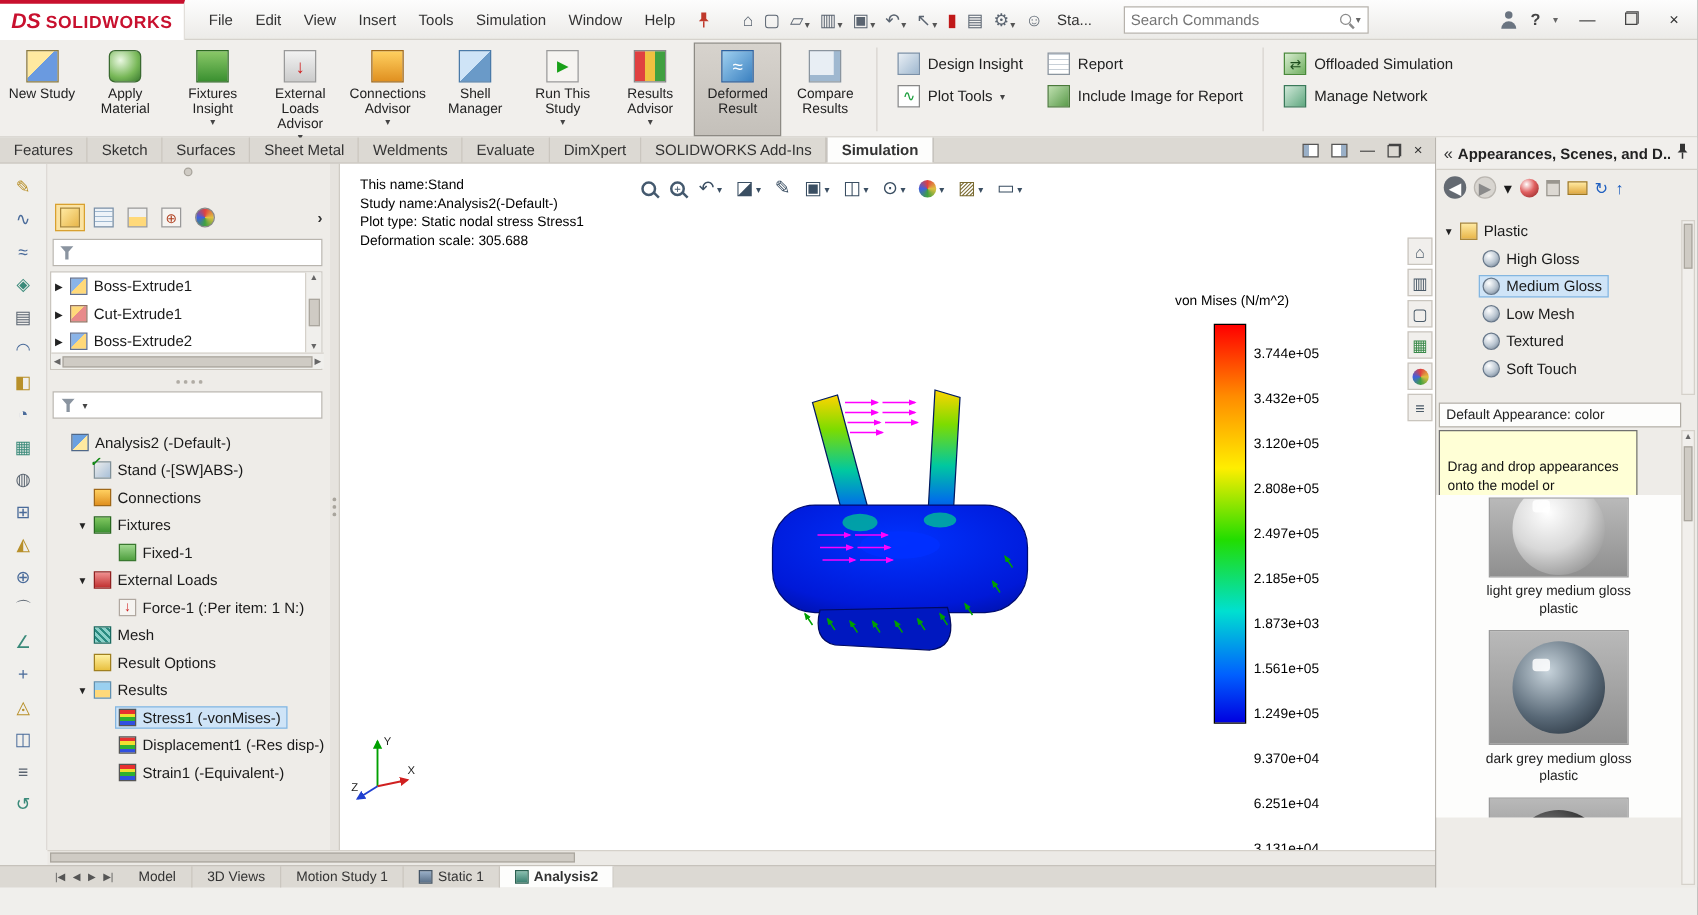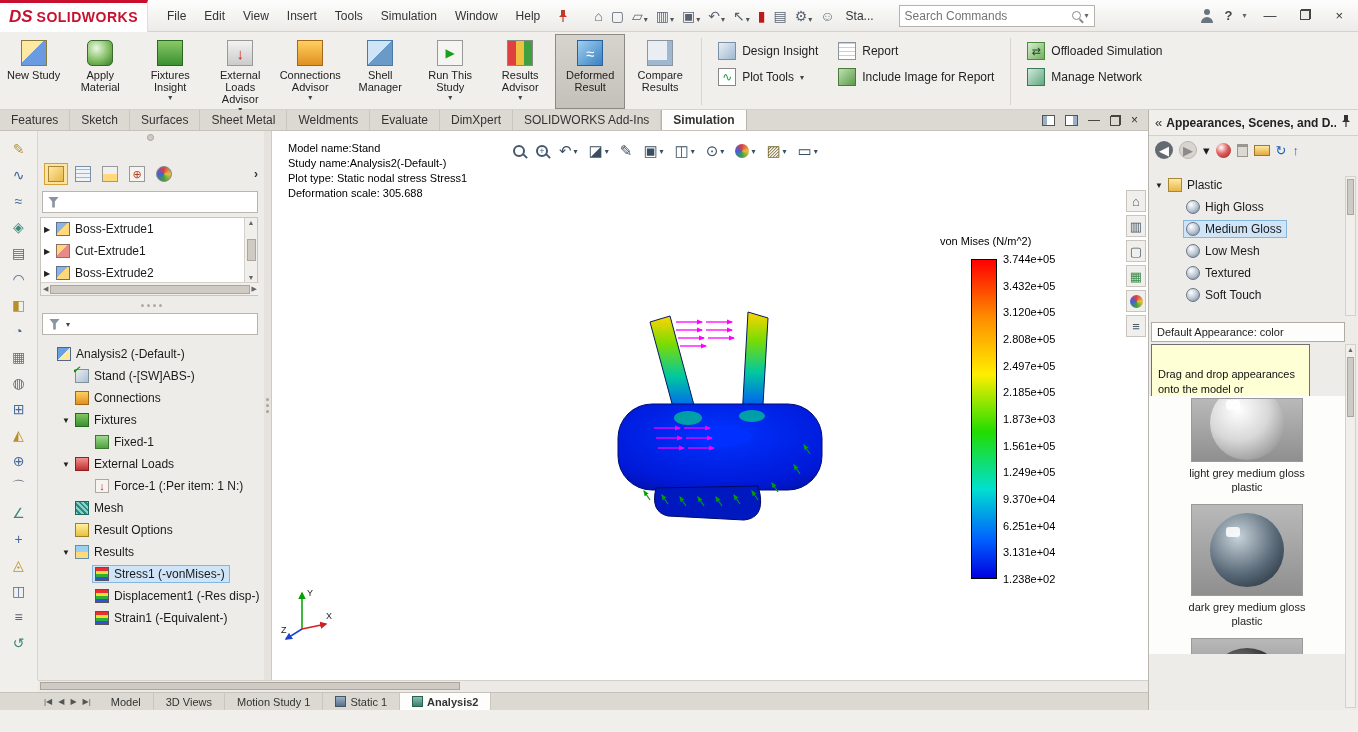--- a/index.html
+++ b/index.html
@@ -158,21 +158,21 @@
 .hc{font-style:normal;font-size:8px;color:#3a4e62;}
 .hc:empty{display:none;}
 .i-zoom-fit-icon,.i-zoom-area-icon{width:12px;height:12px;border:2px solid #44596e;border-radius:50%;position:relative;display:inline-block;}
 .i-zoom-fit-icon::after,.i-zoom-area-icon::after{content:"";position:absolute;width:6px;height:2px;background:#44596e;transform:rotate(45deg);right:-5px;bottom:-2px;}
 .i-zoom-area-icon::before{content:"+";position:absolute;inset:0;font-size:9px;line-height:9px;text-align:center;color:#44596e;}
 .i-edit-appearance-icon{width:14px;height:14px;border-radius:50%;background:conic-gradient(#e04040,#e0c040,#40a040,#4060e0,#e04040);display:inline-block;}
 .i-apply-scene-icon{color:#7a6a30;}
 .legend-title{position:absolute;left:668px;top:104px;font-size:11px;color:#000;}
 .colorbar{position:absolute;left:699px;top:128px;width:26px;height:320px;border:1px solid #000;background:linear-gradient(180deg,#ff0000 0%,#ff8c00 18%,#ffee00 36%,#22dd00 54%,#00e0d0 72%,#0060ff 88%,#0000e0 100%);}
 .ticks{position:absolute;left:731px;top:122px;height:332px;display:flex;flex-direction:column;justify-content:space-between;}
-.tick{font-size:11px;color:#000;line-height:12px;}
+.tick{font-size:11px;color:#000;line-height:12px;margin-top:24px;}
 .model{position:absolute;left:320px;top:165px;}
 .triad{position:absolute;left:8px;top:452px;}
 .triad text{font-size:9px;fill:#222;font-family:"Liberation Sans",sans-serif;}
 .vright{position:absolute;left:854px;top:59px;display:flex;flex-direction:column;gap:3px;}
 .vrbtn{width:20px;height:22px;background:#f1efec;border:1px solid #c9c5be;display:flex;align-items:center;justify-content:center;}
 .vrbtn i{font-style:normal;font-size:13px;color:#4a5a68;}
 .i-display-pane-wheel-icon{width:13px;height:13px;border-radius:50%;background:conic-gradient(#e04040,#e0c040,#40a040,#4060e0,#e04040);display:inline-block;}
 
 
 .taskpane{position:absolute;left:1148px;top:110px;width:210px;height:600px;background:#eeece8;border-left:1px solid #b8b4ae;}
@@ -744,21 +744,21 @@
   </div>
   <div class="panel-splitter">
       <b></b>
       <b></b>
       <b></b>
     </div>
 
   <div class="viewport">
     <div class="vinfo">
 
-    <div class="vline">Model name:Stand</div>
+    <div class="vline">This name:Stand</div>
         <div class="vline">Study name:Analysis2(-Default-)</div>
         <div class="vline">Plot type: Static nodal stress Stress1</div>
         <div class="vline">Deformation scale: 305.688</div>
       </div>
     <div class="hud">
 
         <span class="hudbtn">
           <i class="hg i-zoom-fit-icon"></i>
         </span>
 

